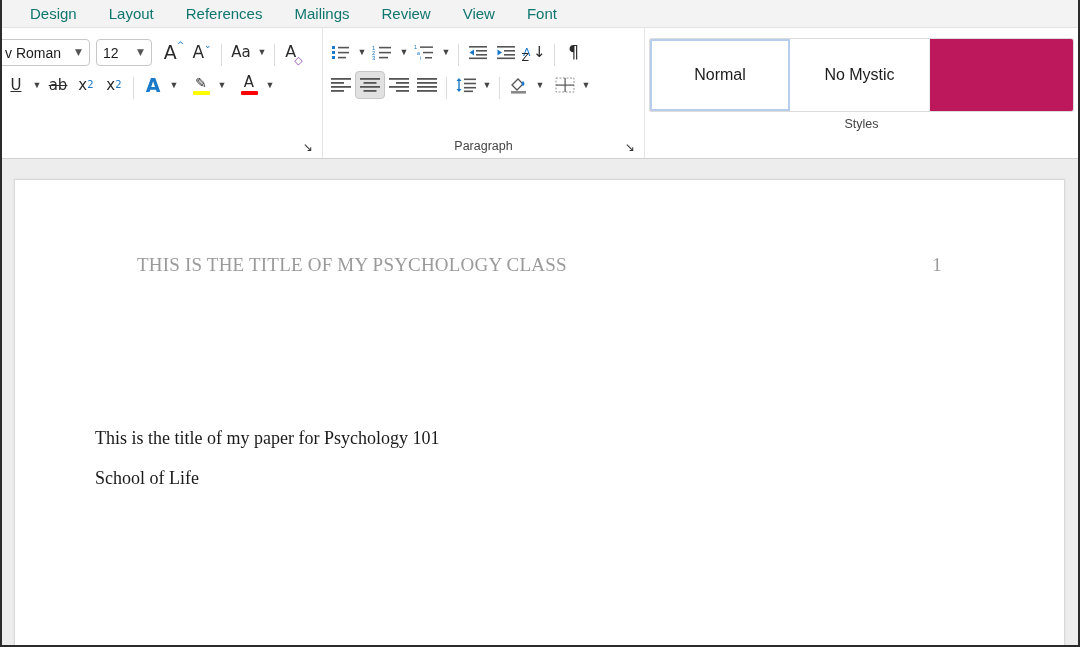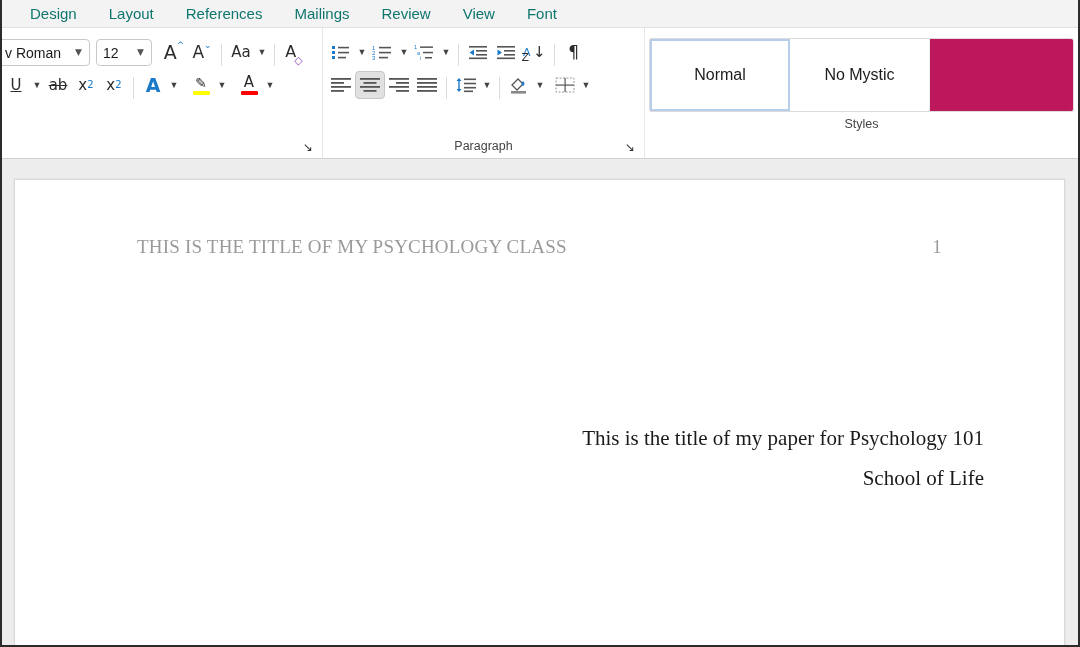--- a/index.html
+++ b/index.html
@@ -155,34 +155,34 @@
   }
   .page {
     position: absolute;
     top: 20px; left: 12px; right: 13px; bottom: -60px;
     background: #ffffff;
     border: 1px solid #d9d9d9;
     box-shadow: 0 0 2px rgba(0,0,0,0.08);
   }
   .page-header {
     position: absolute;
-    top: 56px; left: 122px; right: 122px;
+    top: 74px; left: 122px; right: 122px;
     display: flex; align-items: baseline; justify-content: space-between;
     font-family: "Liberation Serif", serif;
     font-size: 19px;
     color: #9a9a9a;
     letter-spacing: 0.2px;
   }
   .page-number { font-family: "Liberation Serif", serif; font-size: 19px; color: #9a9a9a; }
   .doc-body {
     position: absolute;
     top: 238px; left: 80px; right: 80px;
-    text-align: right;
+    text-align: left;
     font-family: "Liberation Serif", serif;
-    font-size: 21px;
+    font-size: 18px;
     color: #1a1a1a;
     line-height: 40px;
   }
   .doc-line { display: block; }
 </style>
 </head>
 <body>
 
 <div id="app">
 

